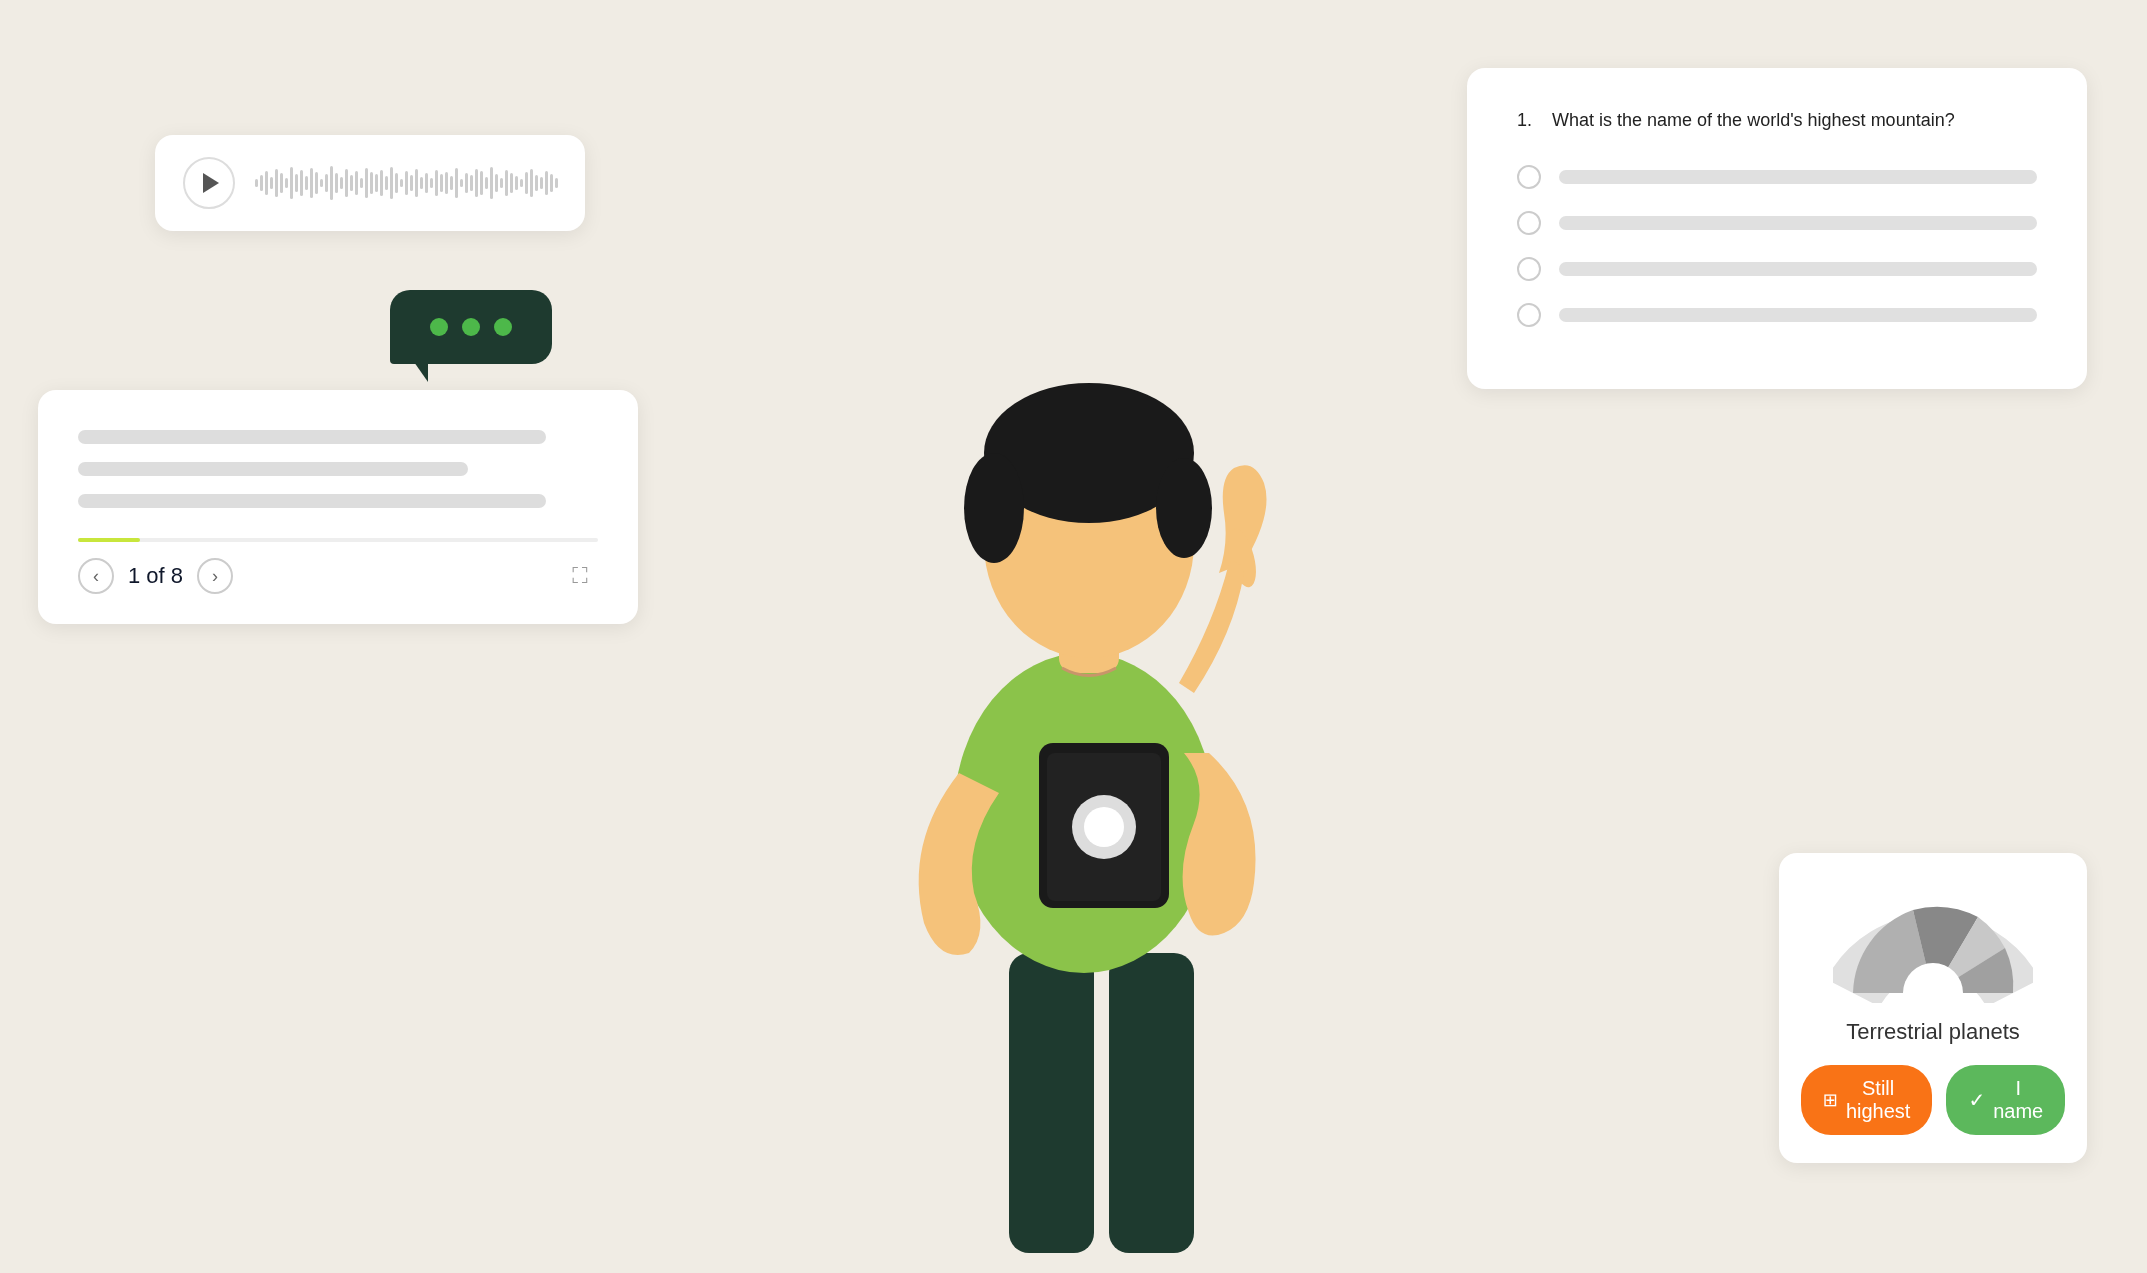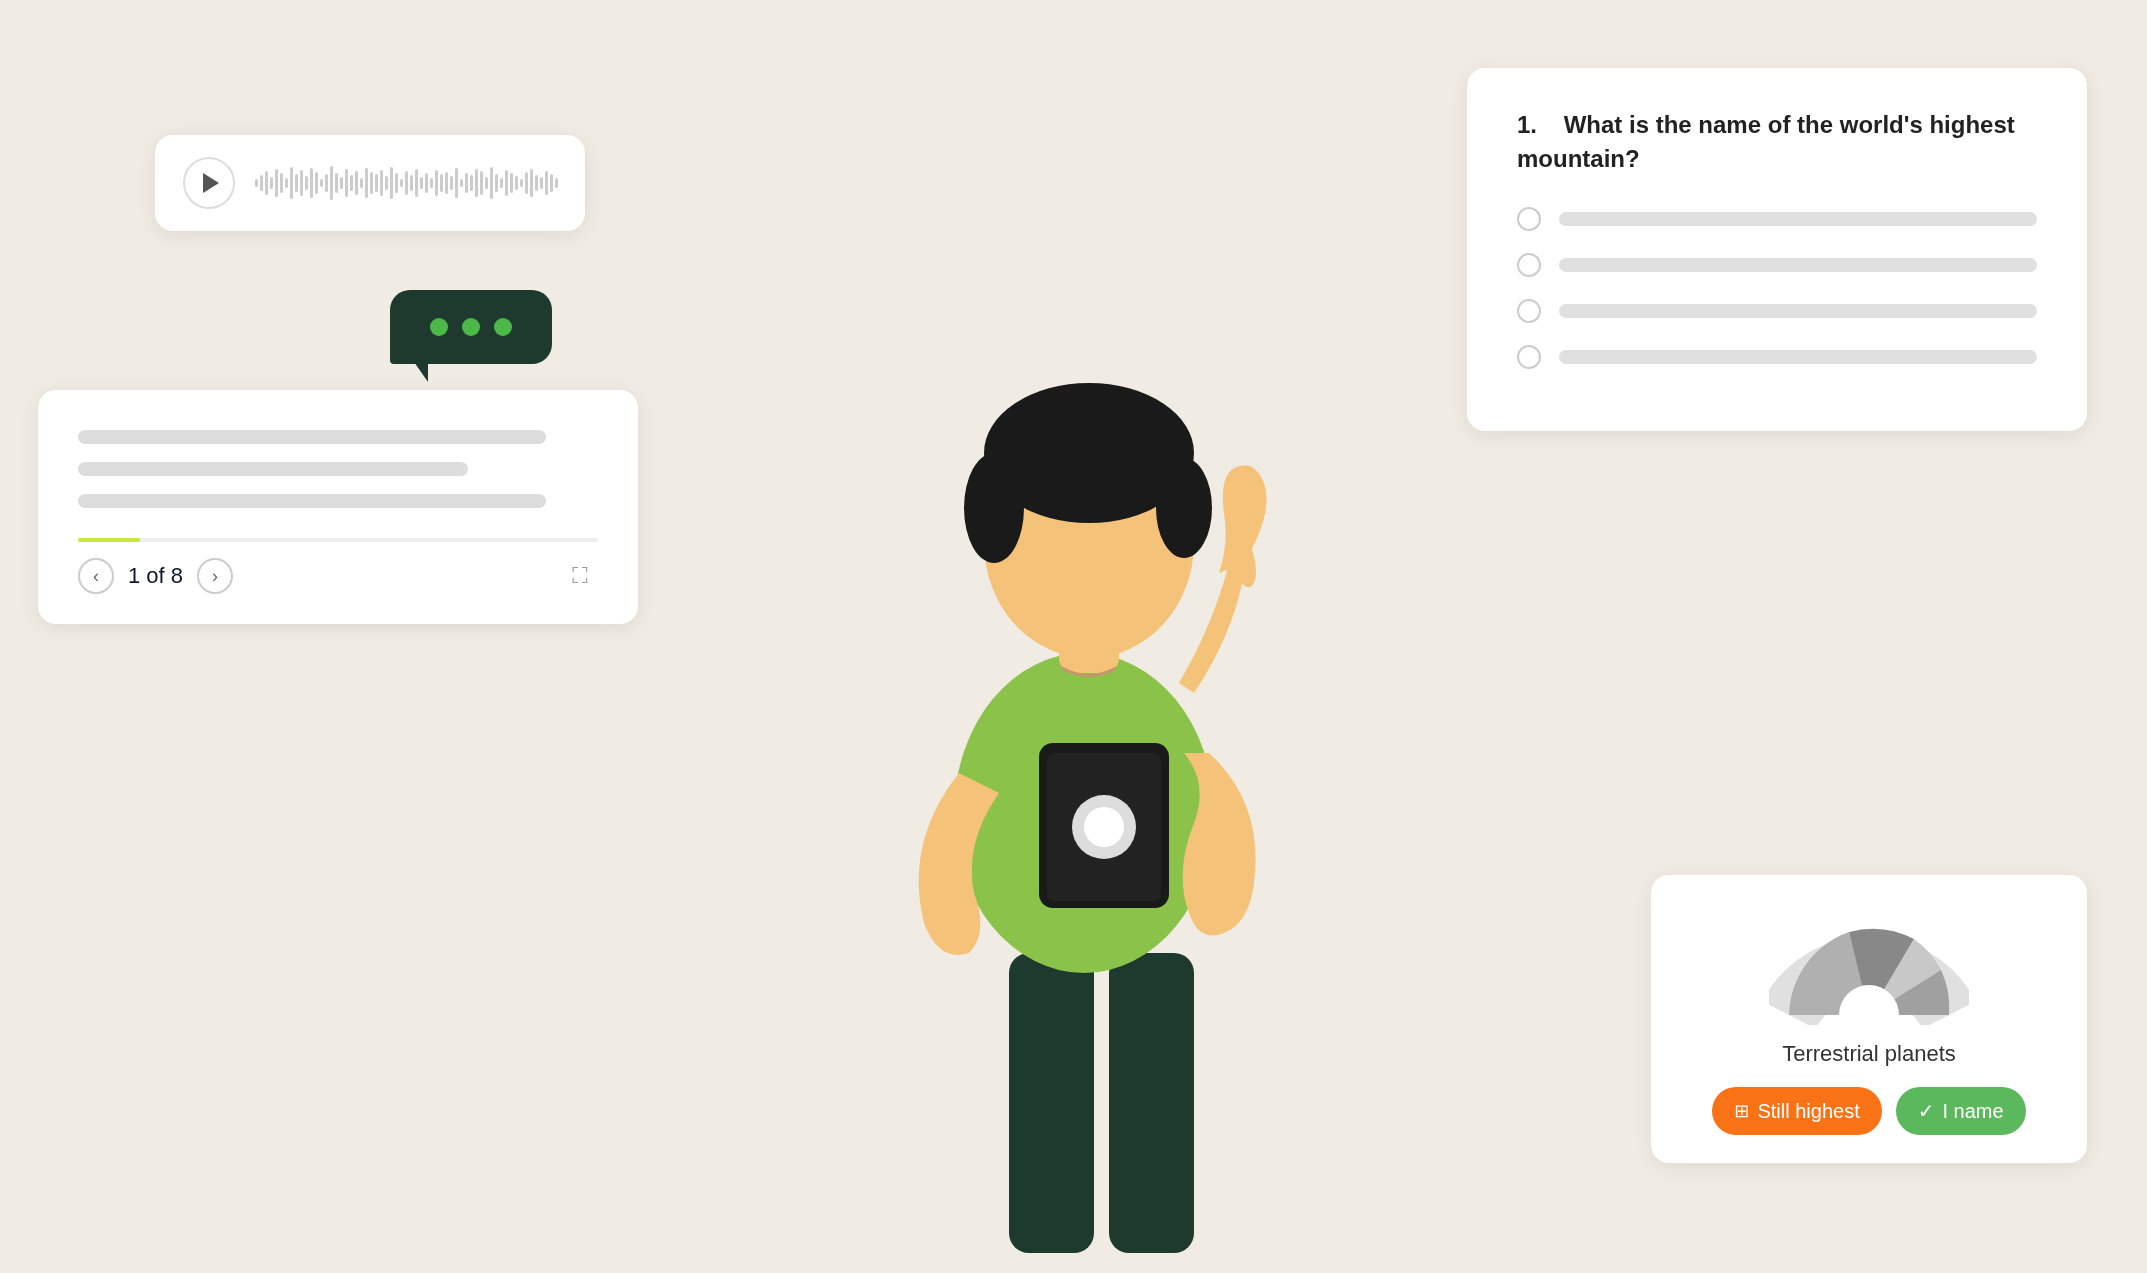--- a/index.html
+++ b/index.html
@@ -166,22 +166,22 @@
       position: absolute;
       top: 68px;
       right: 60px;
       background: #fff;
       border-radius: 18px;
       padding: 40px 50px;
       width: 620px;
       box-shadow: 0 4px 20px rgba(0,0,0,0.08);
     }
     .quiz-question {
-      font-size: 24px;
-      font-weight: 700;
+      font-size: 18px;
+      font-weight: 400;
       color: #222;
       margin-bottom: 32px;
       line-height: 1.4;
     }
     .quiz-option {
       display: flex;
       align-items: center;
       gap: 18px;
       margin-bottom: 22px;
     }
@@ -200,21 +200,21 @@
     }
 
     
     .pie-card {
       position: absolute;
       bottom: 110px;
       right: 60px;
       background: #fff;
       border-radius: 18px;
       padding: 30px 30px 28px;
-      width: 436px;
+      width: 308px;
       box-shadow: 0 4px 20px rgba(0,0,0,0.08);
       display: flex;
       flex-direction: column;
       align-items: center;
     }
     .pie-chart {
       width: 200px;
       height: 120px;
       margin-bottom: 16px;
     }

